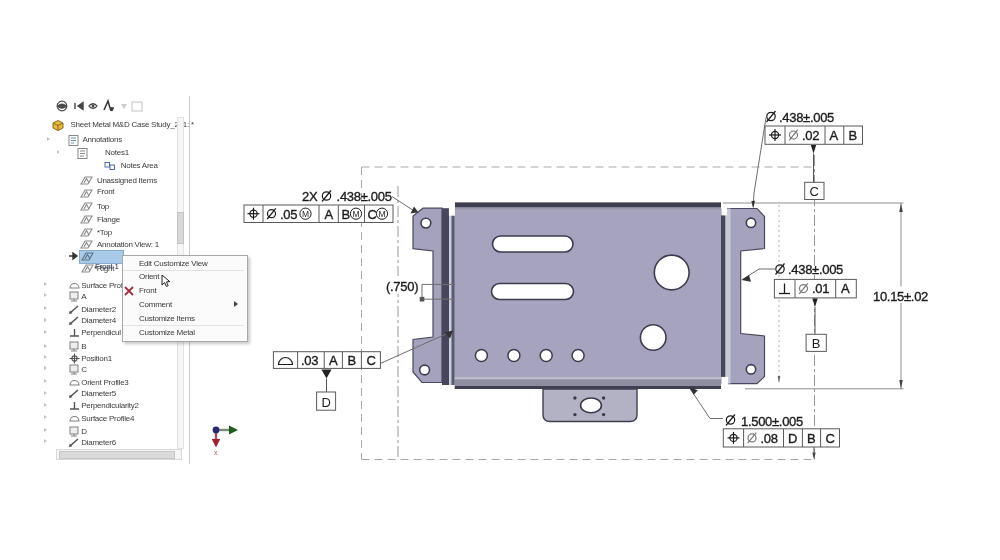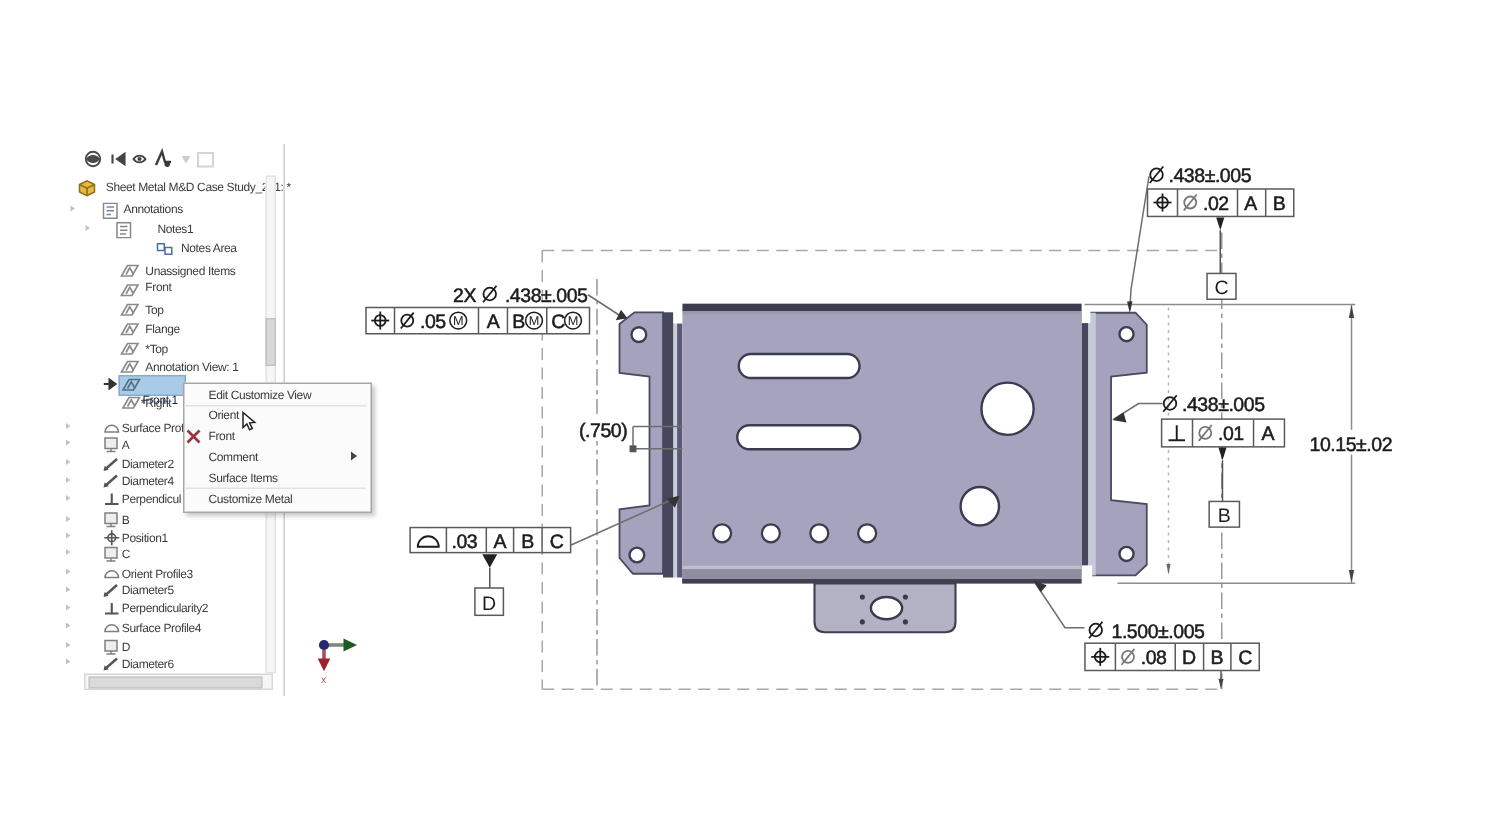--- a/index.html
+++ b/index.html
@@ -506,21 +506,21 @@
 <div class="mi" style="left:139px;top:258.5px">Edit Customize View</div>
 
 <div style="position:absolute;left:123px;top:269.5px;width:121px;height:1px;background:#e2e2e2"></div>
 
 <div class="mi" style="left:139px;top:271.5px">Orient</div>
 
 <div class="mi" style="left:139px;top:286px">Front</div>
 
 <div class="mi" style="left:139px;top:299.5px">Comment</div>
 
-<div class="mi" style="left:139px;top:313.5px">Surface Items</div>
+<div class="mi" style="left:139px;top:313.5px">Customize Items</div>
 
 <div style="position:absolute;left:123px;top:324.5px;width:121px;height:1px;background:#e2e2e2"></div>
 
 <div class="mi" style="left:139px;top:327.5px">Customize Metal</div>
 
 <svg width="12" height="12" viewBox="0 0 12 12" style="position:absolute;left:123px;top:285px">
 <path d="M2 2 L10 10 M10 2 L2 10" stroke="#a03040" stroke-width="1.8"></path>
 </svg>
 
 <svg width="8" height="8" viewBox="0 0 8 8" style="position:absolute;left:232px;top:300px">

